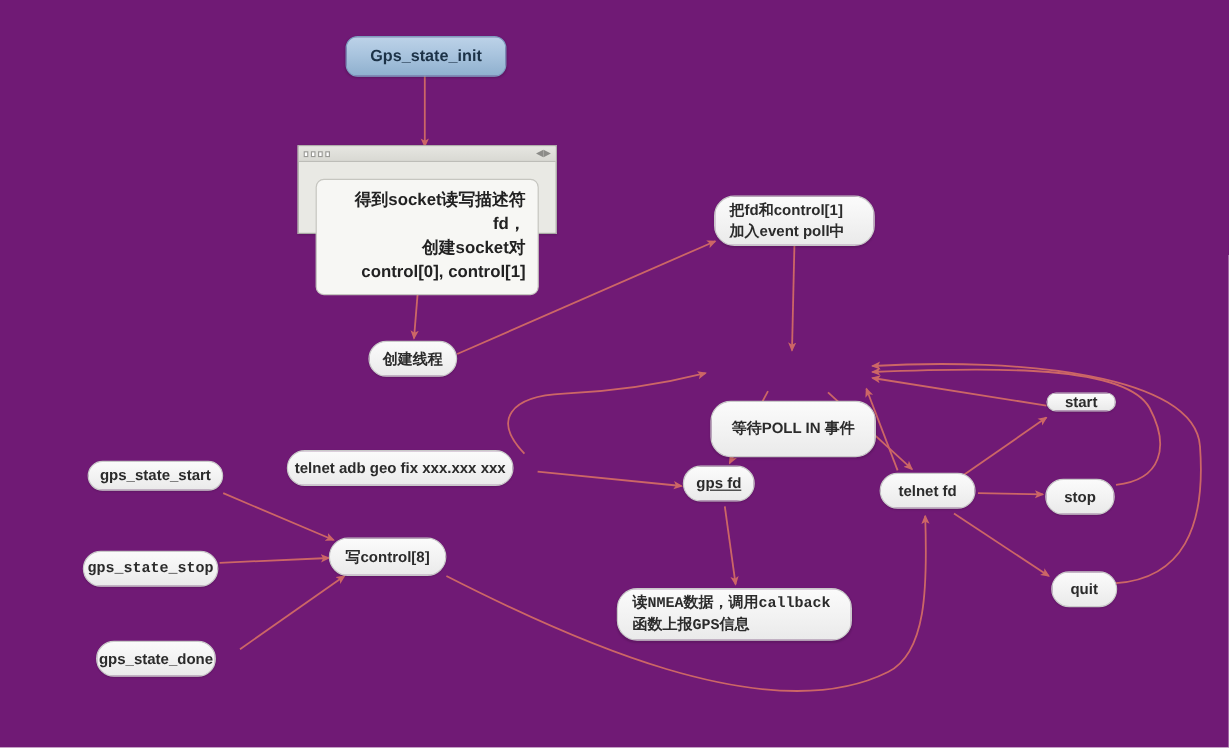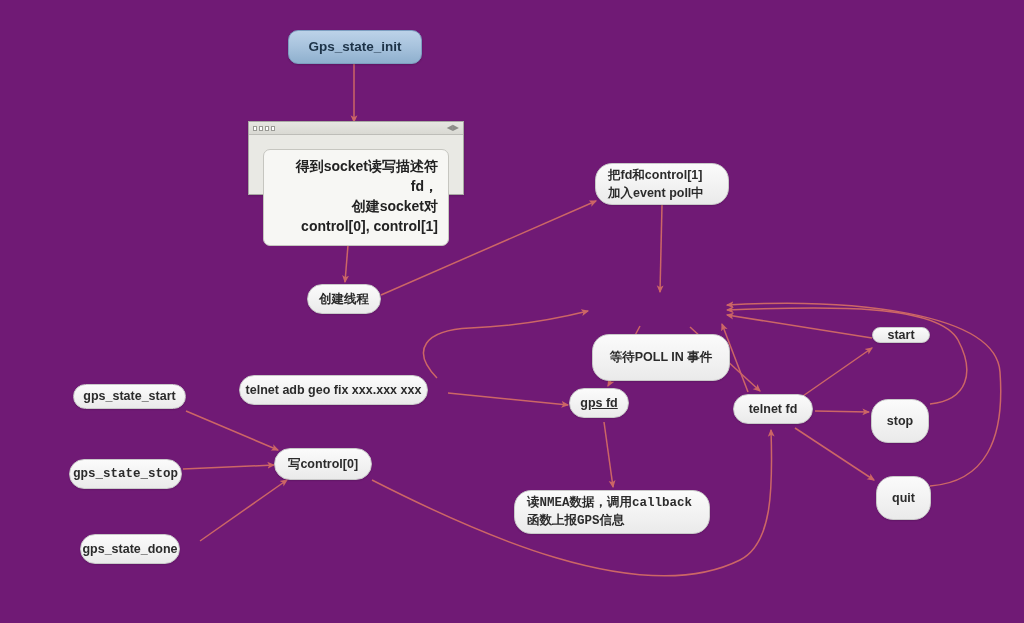--- a/index.html
+++ b/index.html
@@ -225,28 +225,28 @@
 
   <div class="node" style="left:69px; top:459px; width:113px; height:30px;font-family:Liberation Mono, monospace;">
     <span>gps_state_stop</span>
   </div>
 
   <div class="node" style="left:80px; top:534px; width:100px; height:30px;">
     <span>gps_state_done</span>
   </div>
 
   <div class="node" style="left:274px; top:448px; width:98px; height:32px;">
-    <span>写control[0]</span>
+    <span>写control[8]</span>
   </div>
 
   <div class="node" style="left:872px; top:327px; width:58px; height:16px;">
     <span>start</span>
   </div>
 
-  <div class="node" style="left:871px; top:399px; width:58px; height:44px;align-items:center;">
+  <div class="node" style="left:871px; top:399px; width:58px; height:30px;align-items:center;">
     <span>stop</span>
   </div>
 
-  <div class="node" style="left:876px; top:476px; width:55px; height:44px;">
+  <div class="node" style="left:876px; top:476px; width:55px; height:30px;">
     <span>quit</span>
   </div>
 
 </div>
 
 </body></html>

